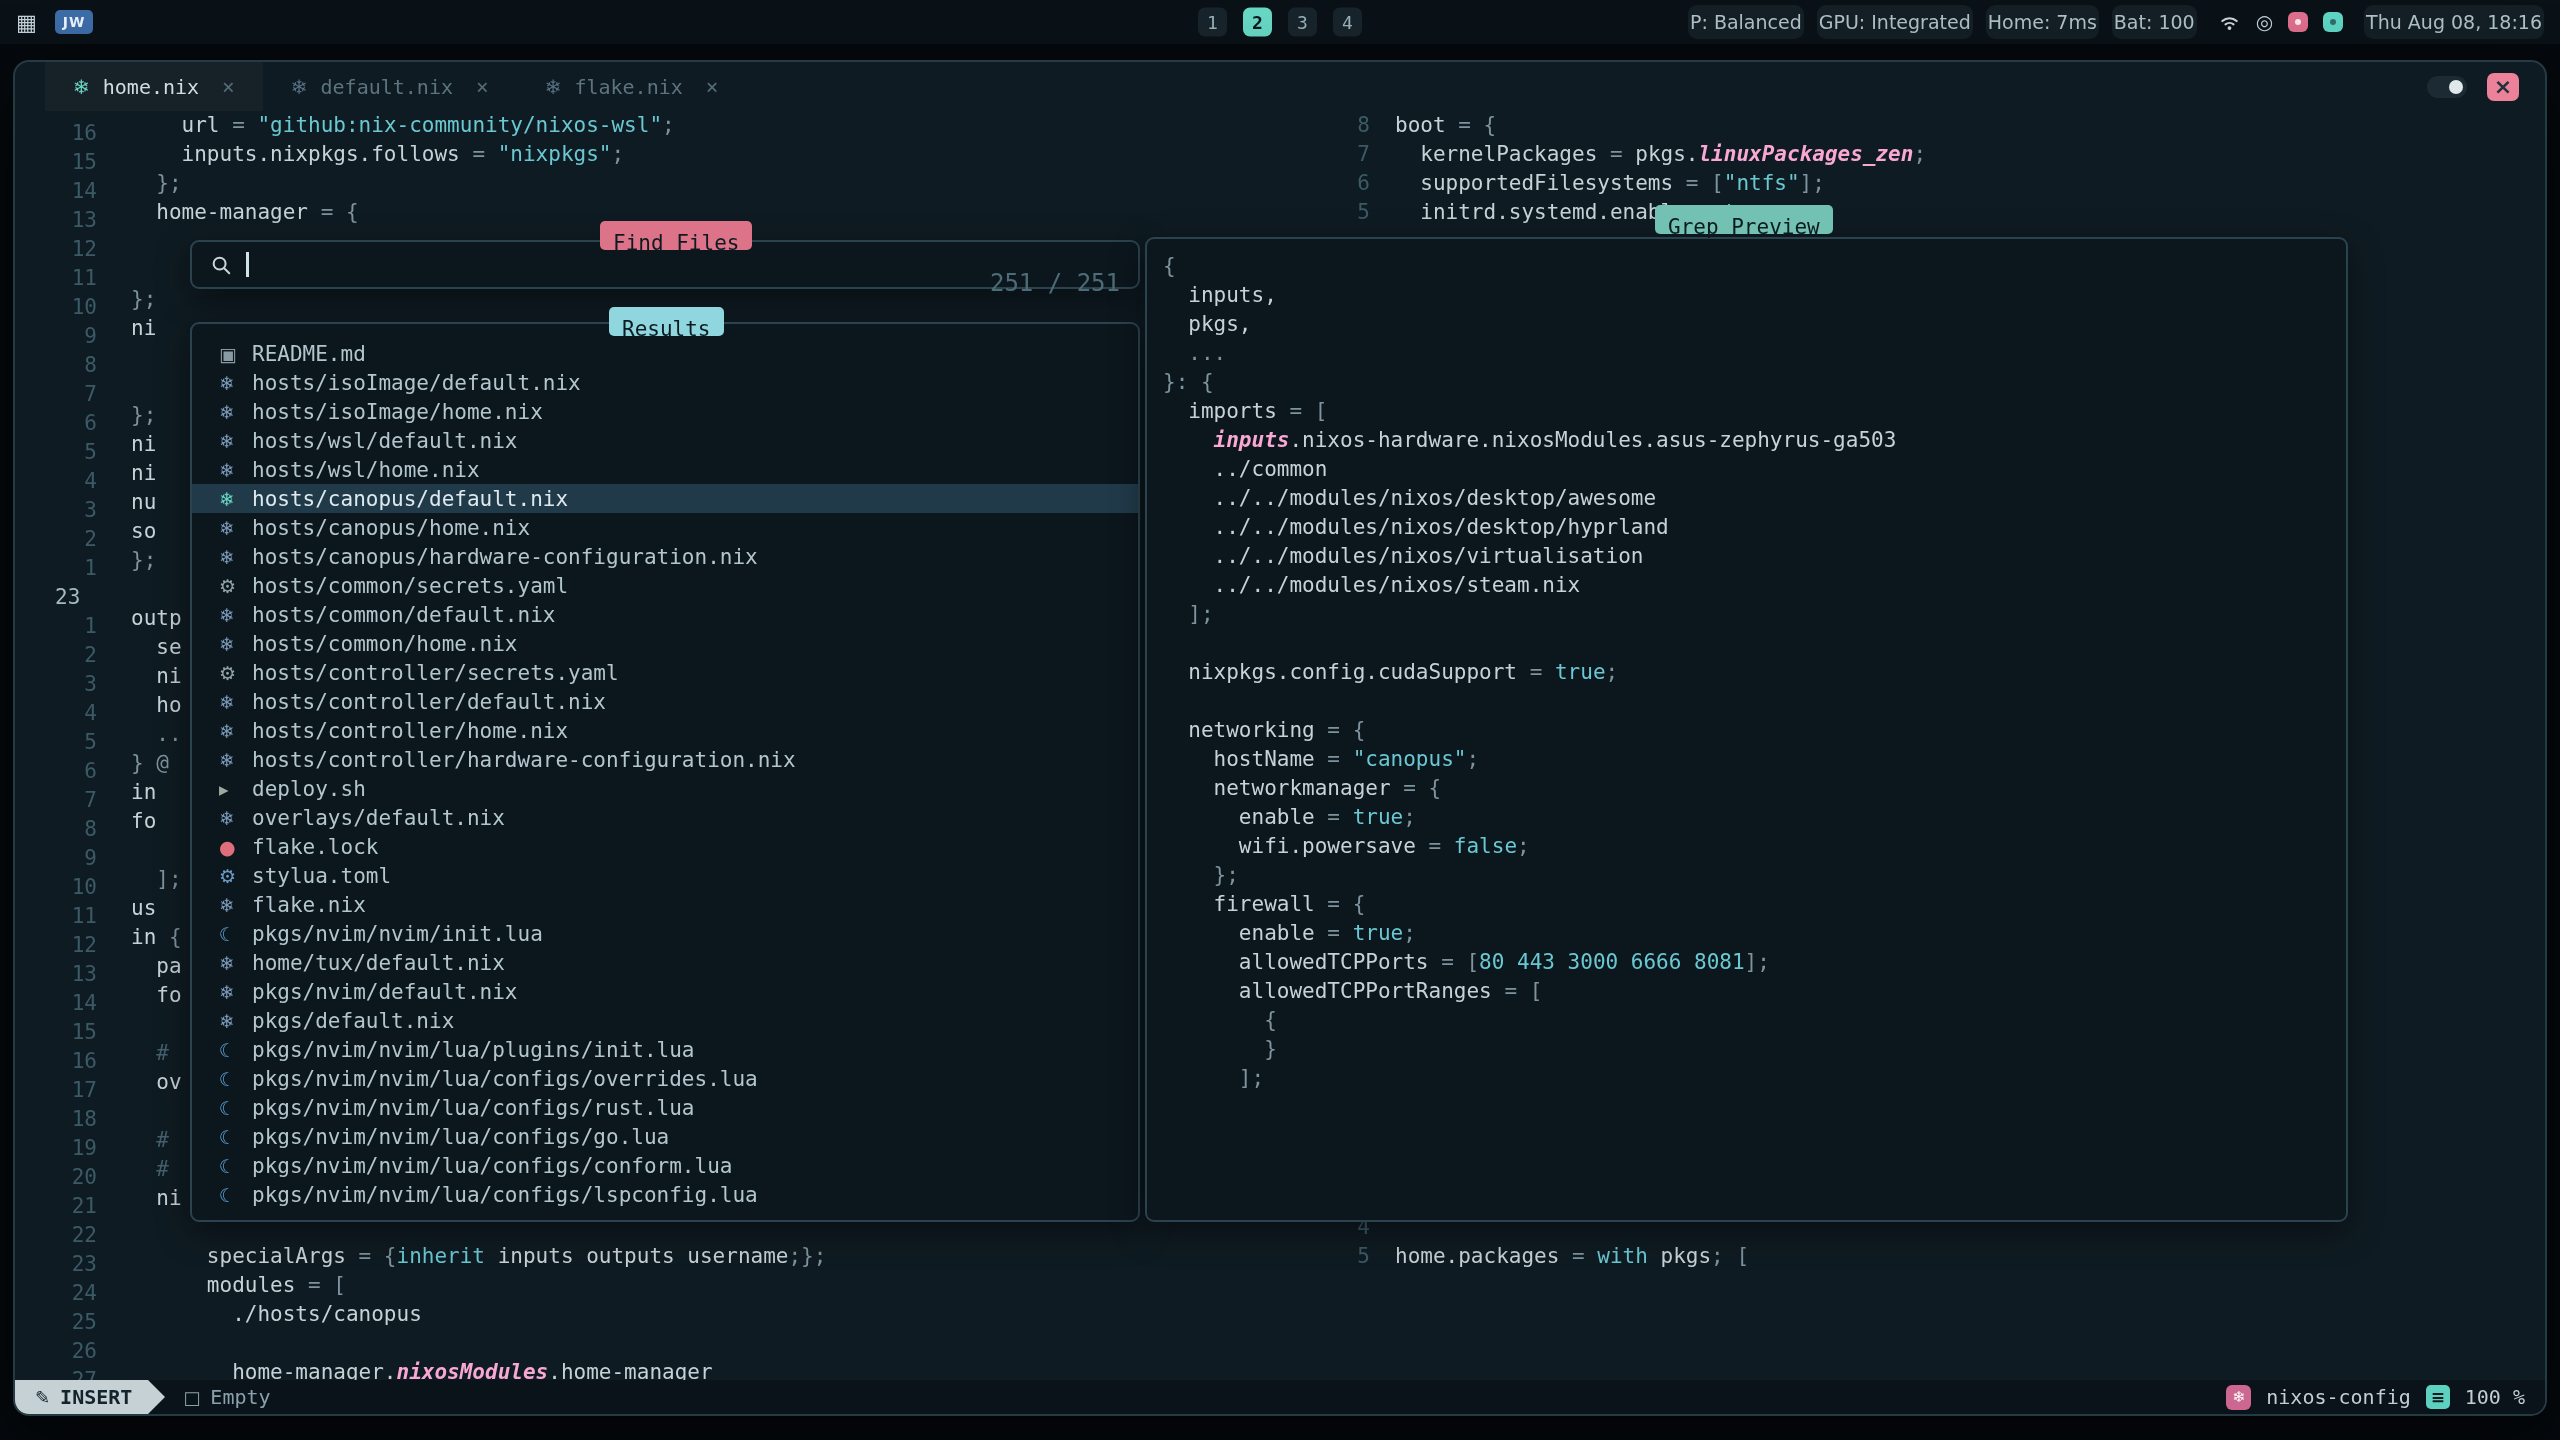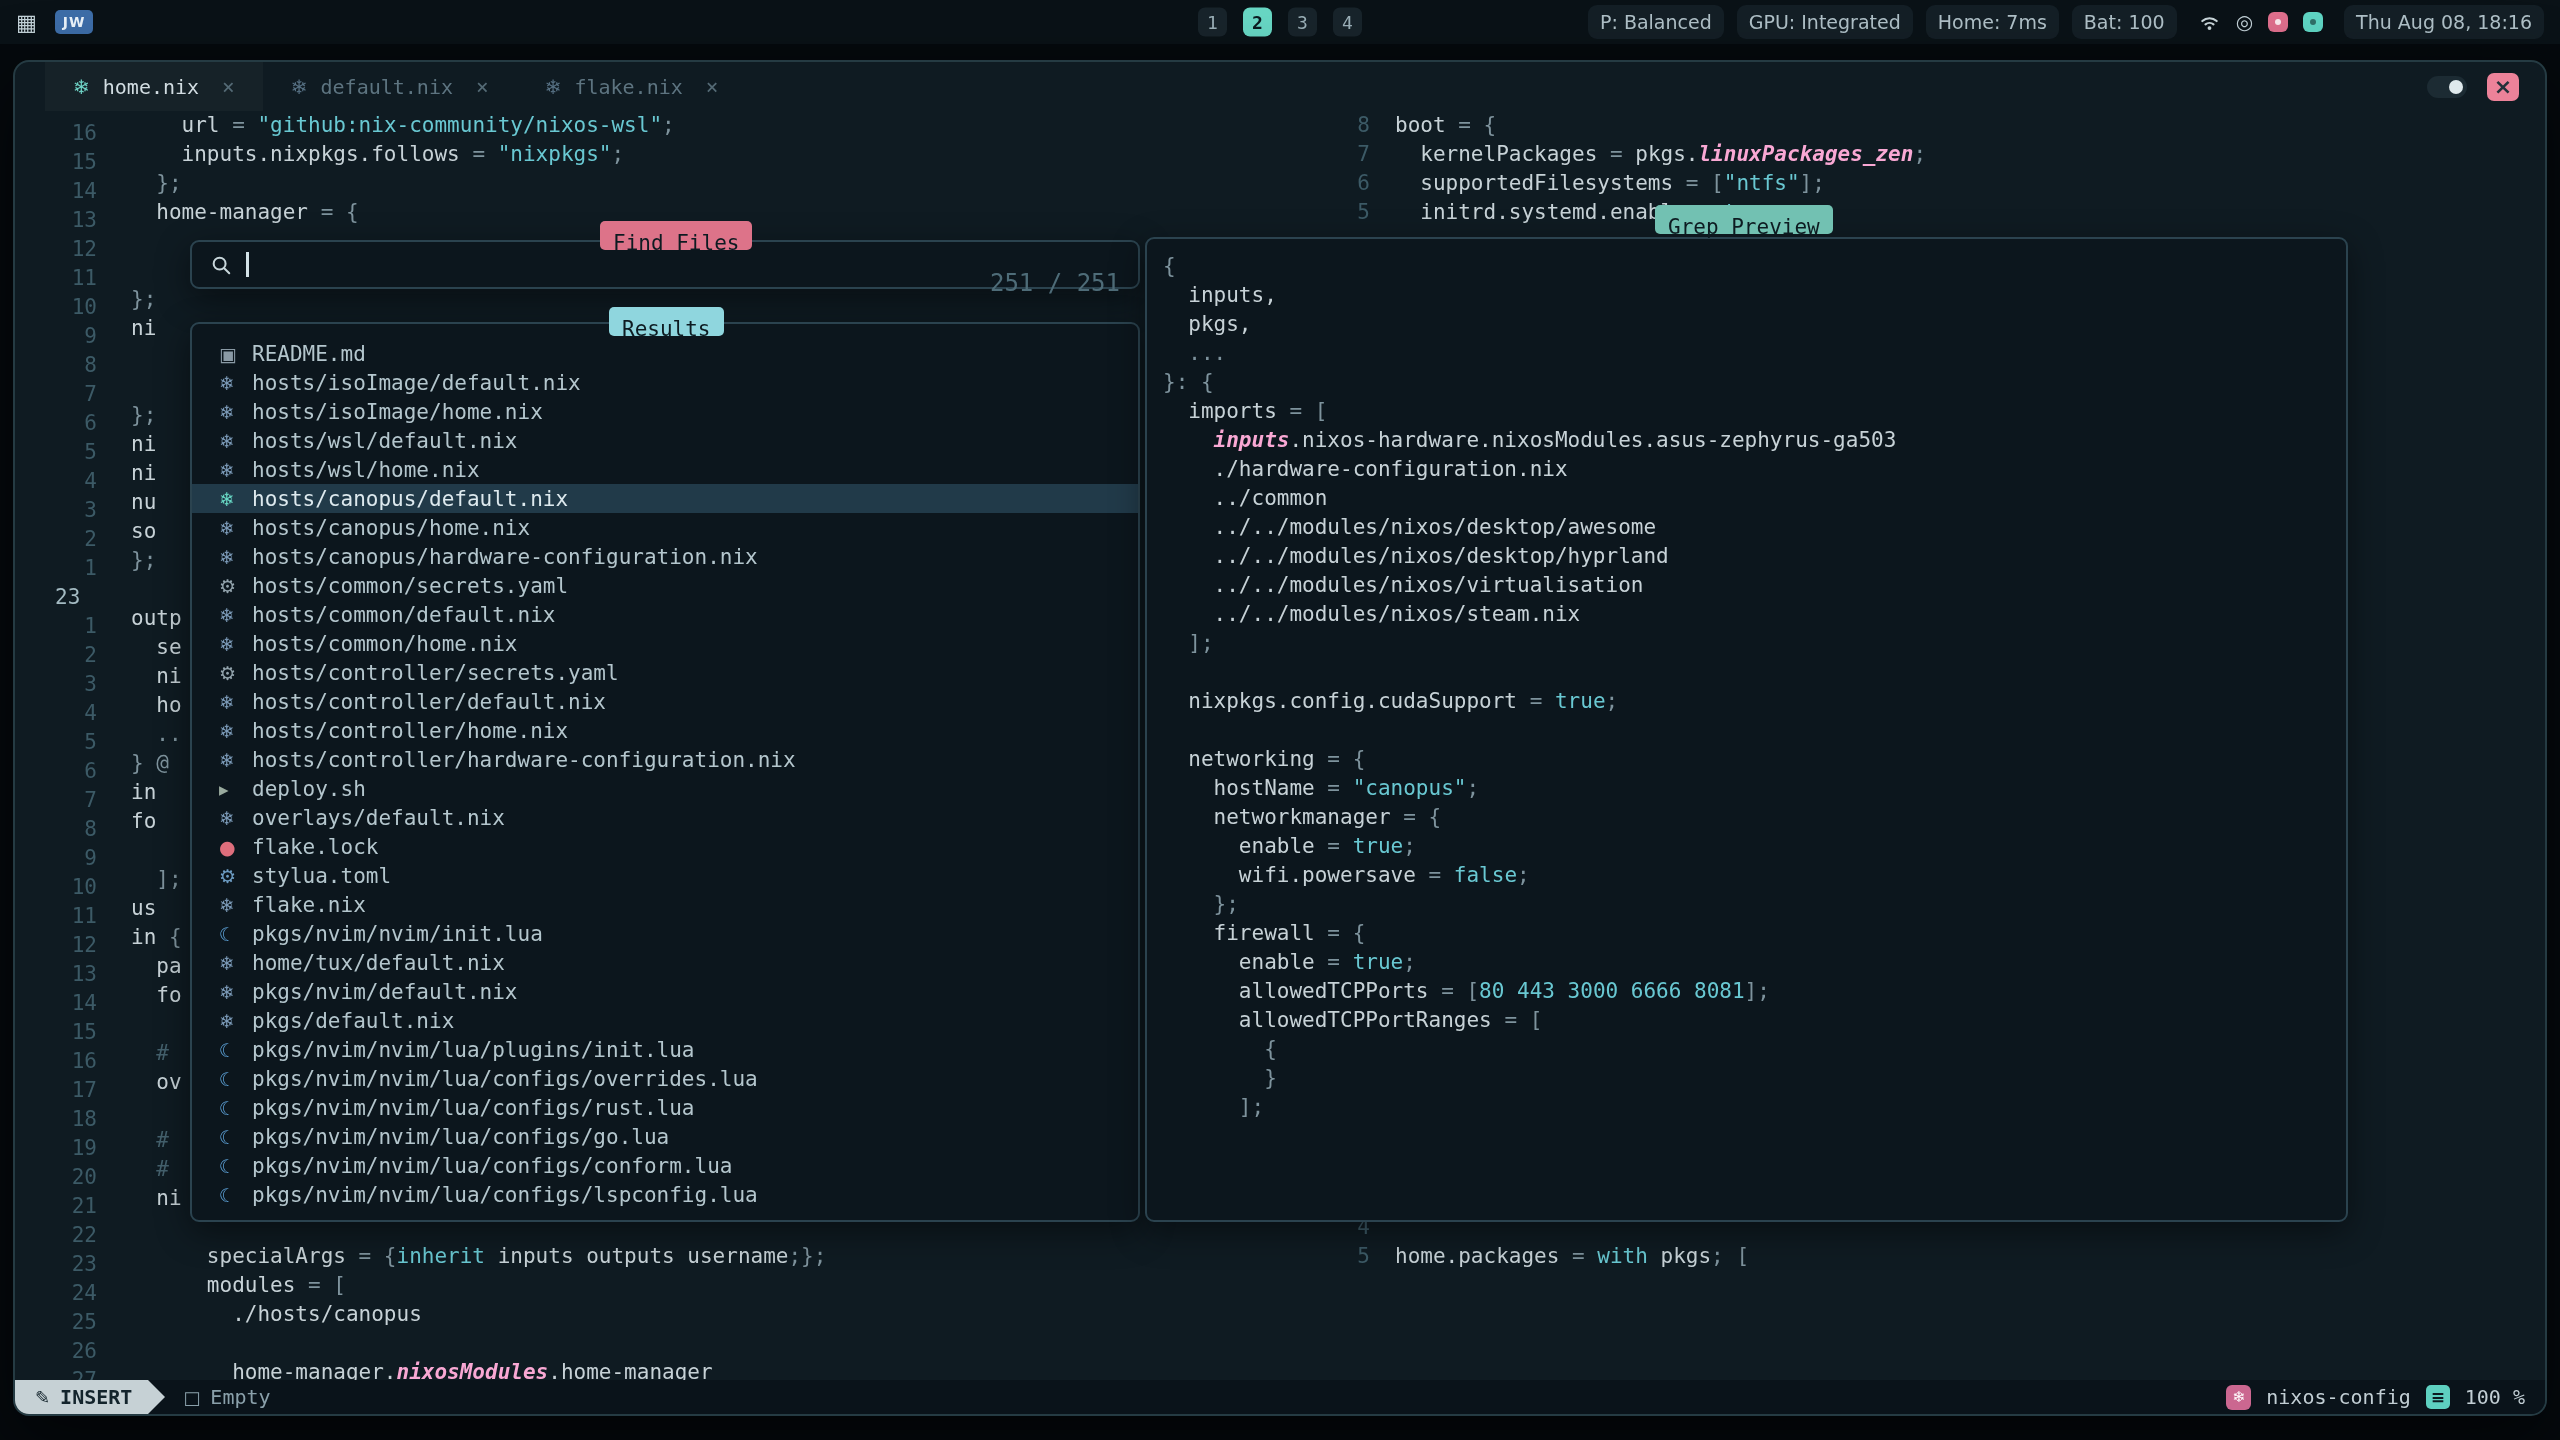--- a/index.html
+++ b/index.html
@@ -21,21 +21,21 @@
     border-radius:5px; padding:4px 8px; letter-spacing:1px;
   }
   .ws-wrap { position:absolute; left:50%; top:50%; transform:translate(-50%,-50%); display:flex; gap:16px; }
   .ws {
     width:29px; height:29px; border-radius:7px; background:#18242b; color:#9cb1b9;
     font-size:18px; display:flex; align-items:center; justify-content:center;
     font-family:"DejaVu Sans Mono", monospace;
   }
   .ws.active { background:#68d8c5; color:#0b1a20; font-weight:bold; }
   .tb-right { margin-left:auto; display:flex; align-items:center; gap:13px; }
-  .badge { background:#141f26; border-radius:9px; padding:6px 12px; font-size:19px; color:#b0c1c8; white-space:nowrap; }
+  .badge { background:#141f26; border-radius:9px; padding:6px 2px; font-size:19px; color:#b0c1c8; white-space:nowrap; }
   .tray { display:flex; align-items:center; gap:15px; margin:0 8px; }
   .tray .glyph { font-size:20px; color:#c3d2d8; }
   .sq { width:20px; height:20px; border-radius:6px; position:relative; }
   .sq.pink { background:#df6f8d; }
   .sq.teal { background:#5fd6c4; }
   .sq::after { content:""; position:absolute; inset:7px; border-radius:50%; background:rgba(255,255,255,.85); }
   .sq.teal::after { background:rgba(8,28,30,.55); }
 
   
   .window {
@@ -664,21 +664,20 @@
 
     <span class="flt-title" id="prev-title">Grep Preview</span>
     <div class="flt" id="preview">
         <div class="pline"><span class="tk-p">{</span></div>
         <div class="pline"><span class="tk-t">  inputs,</span></div>
         <div class="pline"><span class="tk-t">  pkgs,</span></div>
         <div class="pline"><span class="tk-p">  ...</span></div>
         <div class="pline"><span class="tk-p">}: {</span></div>
         <div class="pline"><span class="tk-t">  imports</span><span class="tk-p"> = [</span></div>
         <div class="pline"><span class="tk-t">    </span><span class="tk-b">inputs</span><span class="tk-t">.nixos-hardware.nixosModules.asus-zephyrus-ga503</span></div>
-        <div class="pline"><span class="tk-t">    ./hardware-configuration.nix</span></div>
         <div class="pline"><span class="tk-t">    ../common</span></div>
         <div class="pline"><span class="tk-t">    ../../modules/nixos/desktop/awesome</span></div>
         <div class="pline"><span class="tk-t">    ../../modules/nixos/desktop/hyprland</span></div>
         <div class="pline"><span class="tk-t">    ../../modules/nixos/virtualisation</span></div>
         <div class="pline"><span class="tk-t">    ../../modules/nixos/steam.nix</span></div>
         <div class="pline"><span class="tk-p">  ];</span></div>
         <div class="pline"></div>
         <div class="pline"><span class="tk-t">  nixpkgs.config.cudaSupport</span><span class="tk-p"> = </span><span class="tk-s">true</span><span class="tk-p">;</span></div>
         <div class="pline"></div>
         <div class="pline"><span class="tk-t">  networking</span><span class="tk-p"> = {</span></div>

